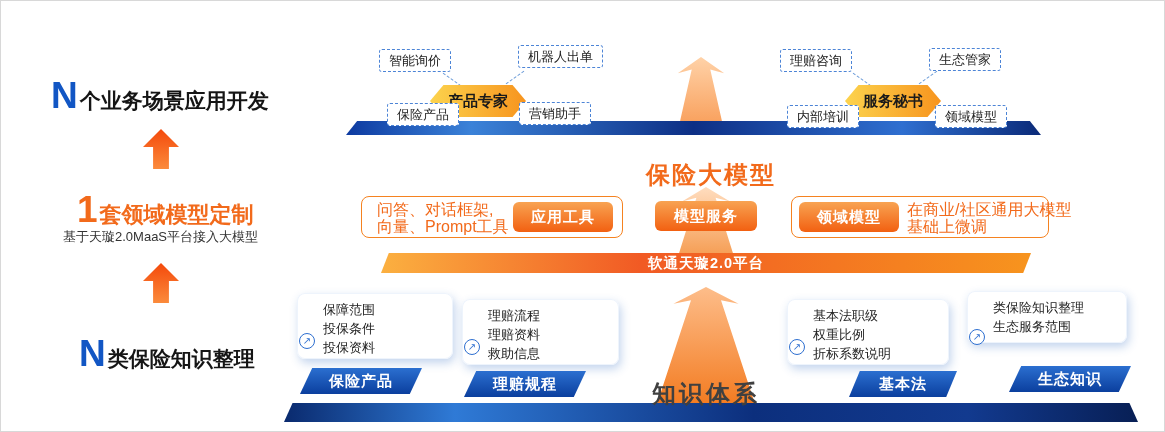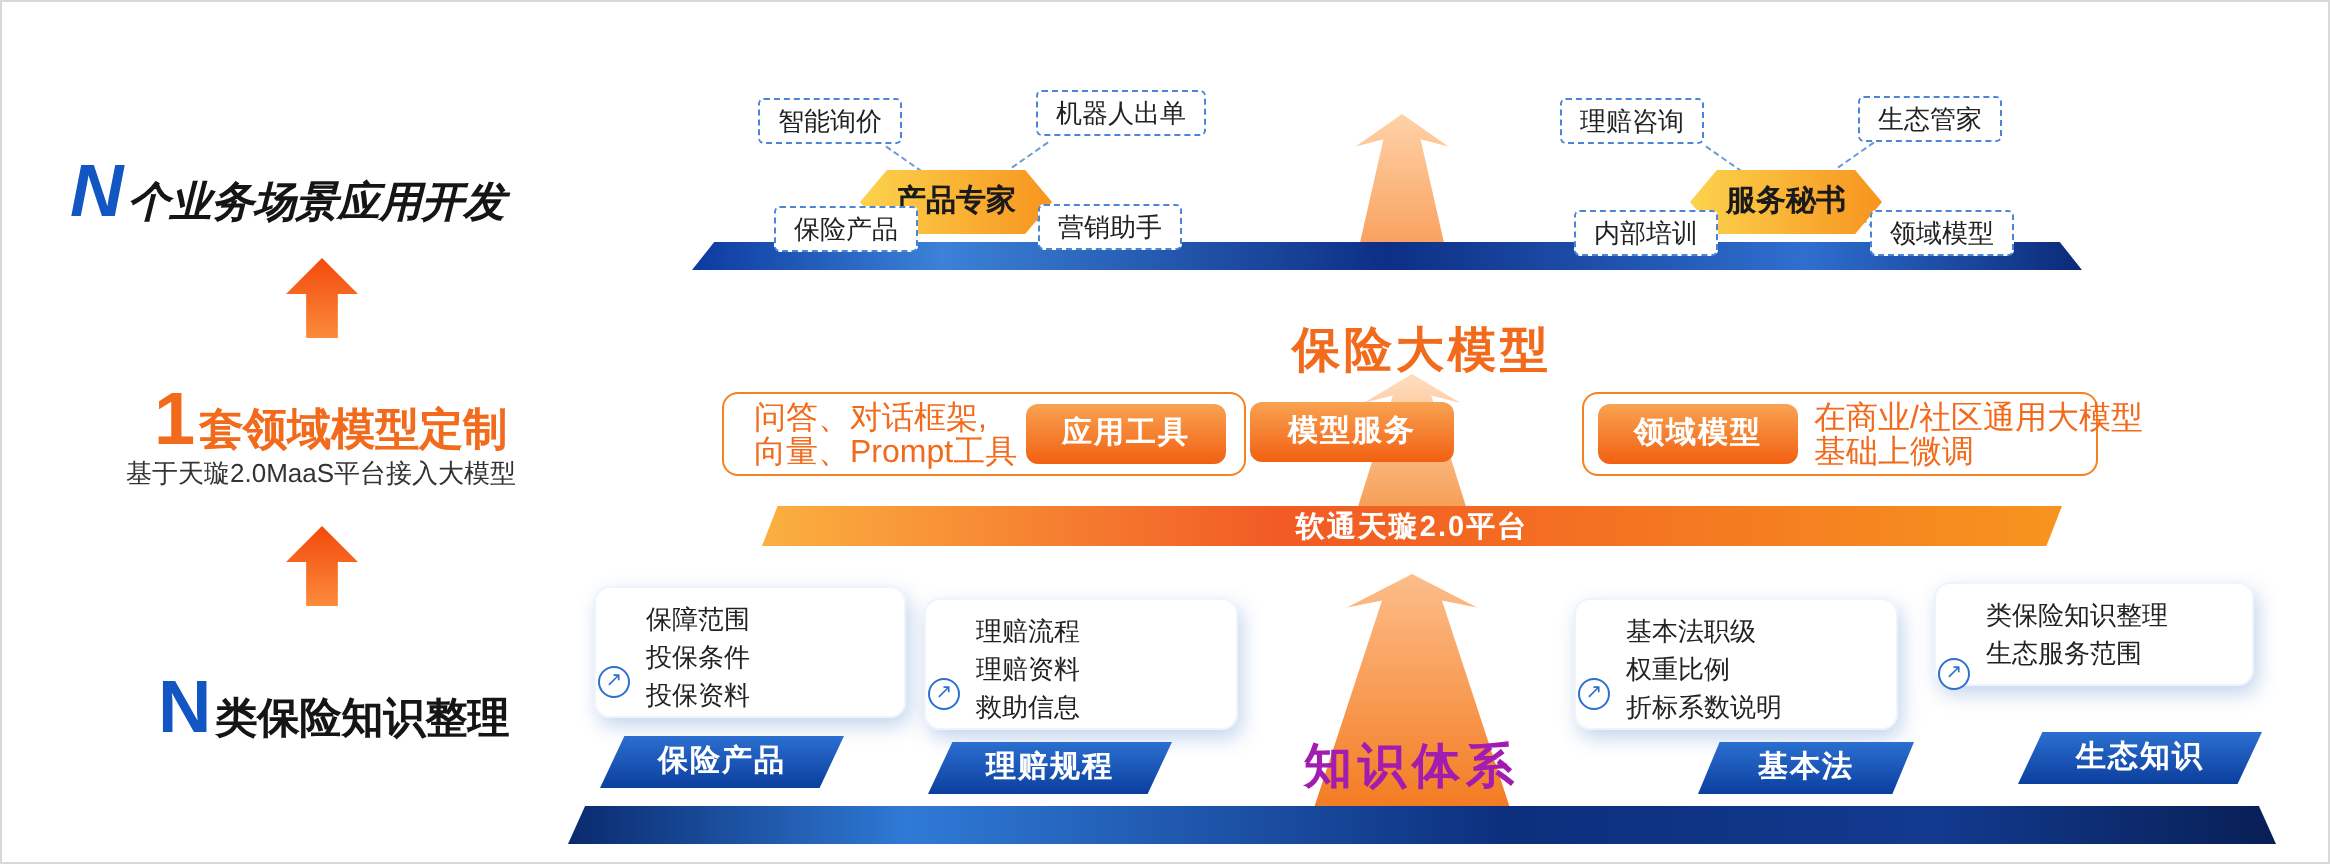--- a/index.html
+++ b/index.html
@@ -5,21 +5,21 @@
   * { margin:0; padding:0; box-sizing:border-box; }
   body { font-family:"Liberation Sans","DejaVu Sans",sans-serif; background:#fff; }
   .canvas { position:relative; width:1165px; height:432px; background:#fff; border:1px solid #d8d8d8; overflow:hidden; }
 
   
   .lbl { position:absolute; white-space:nowrap; font-weight:bold; color:#151515; }
   .bign { font-size:37px; font-weight:bold; margin-right:2px; }
   .c-blue { color:#1256c4; }
   .c-orange { color:#f26a1b; }
   .ltxt { font-size:21px; font-weight:bold; }
-  .lbl-top { left:34px; top:74px;font-style:italic; }
+  .lbl-top { left:50px; top:74px; }
   .lbl-mid { left:76px; top:188px; }
   .lbl-mid .ltxt { font-size:22px; }
   .subtitle { position:absolute; left:62px; top:227px; font-size:13px; color:#333; white-space:nowrap; }
   .lbl-bottom { left:78px; top:332px; }
 
   .up-arrow { position:absolute; width:36px; height:40px;
     background:linear-gradient(180deg,#f4490b,#fb8b3c);
     clip-path:polygon(50% 0,100% 45%,72% 45%,72% 100%,28% 100%,28% 45%,0 45%); }
   .arrow1 { left:142px; top:128px; }
   .arrow2 { left:142px; top:262px; }
@@ -40,22 +40,22 @@
     background:linear-gradient(180deg,#ffddbf,#f59a4e);
     clip-path:polygon(50% 0,65% 20%,56% 15%,68% 100%,32% 100%,44% 15%,35% 20%); }
   .know-arrow { position:absolute; left:580px; top:286px; width:250px; height:120px; z-index:1;
     background:linear-gradient(180deg,#fdbd8a,#f37a1f);
     clip-path:polygon(50% 0,63% 14%,56% 11%,70% 100%,30% 100%,44% 11%,37% 14%); }
 
   .value-title { position:absolute; left:600px; top:82px; width:200px; text-align:center; z-index:3;
     font-size:23px; font-weight:bold; color:#f26a1b; letter-spacing:2px; }
   .model-title { position:absolute; left:600px; top:158px; width:220px; text-align:center; z-index:3;
     font-size:24px; font-weight:bold; color:#f26a1b; letter-spacing:2px; }
-  .know-title { position:absolute; left:595px; top:366px; width:220px; text-align:center; z-index:3;
-    font-size:24px; font-weight:bold; color:#a21caf; letter-spacing:3px; }
+  .know-title { position:absolute; left:595px; top:377px; width:220px; text-align:center; z-index:3;
+    font-size:24px; font-weight:bold; color:#404040; letter-spacing:3px; }
 
   
   .hex { position:absolute; width:96px; height:32px; line-height:32px; text-align:center; z-index:3;
     font-size:15px; font-weight:bold; color:#1a1a1a;
     background:linear-gradient(90deg,#fcd34d,#f7941e);
     clip-path:polygon(14% 0,86% 0,100% 50%,86% 100%,14% 100%,0 50%); }
   .hex-left { left:429px; top:84px; }
   .hex-right { left:844px; top:84px; }
 
   .db { position:absolute; border:1px dashed #4c84d6; background:#fff; border-radius:3px; z-index:3;
@@ -80,21 +80,21 @@
   .tb-left { left:360px; top:195px; width:262px; height:42px; }
   .tb-right { left:790px; top:195px; width:258px; height:42px; }
   .box-text { position:absolute; font-size:16px; color:#f26a1b; line-height:17px; z-index:3; white-space:nowrap; }
   .bt-left { left:376px; top:200px; }
   .bt-right { left:906px; top:200px; }
 
   .pill { position:absolute; height:30px; line-height:30px; text-align:center; z-index:4;
     color:#fff; font-weight:bold; font-size:15px; letter-spacing:1px; border-radius:6px;
     background:linear-gradient(180deg,#f8a352,#f26011); }
   .pill-app { left:512px; top:201px; width:100px; }
-  .pill-svc { left:624px; top:200px; width:102px; }
+  .pill-svc { left:654px; top:200px; width:102px; }
   .pill-domain { left:798px; top:201px; width:100px; }
 
   .orange-bar { position:absolute; left:380px; top:252px; width:650px; height:20px; z-index:2;
     background:linear-gradient(90deg,#fbb040,#f15a24 40%,#f7941e);
     clip-path:polygon(1.2% 0,100% 0,98.8% 100%,0 100%);
     display:flex; align-items:center; justify-content:center;
     font-size:14.5px; font-weight:bold; color:#fff; letter-spacing:1px; }
 
   
   .card { position:absolute; background:#fff; border-radius:8px; z-index:2;

